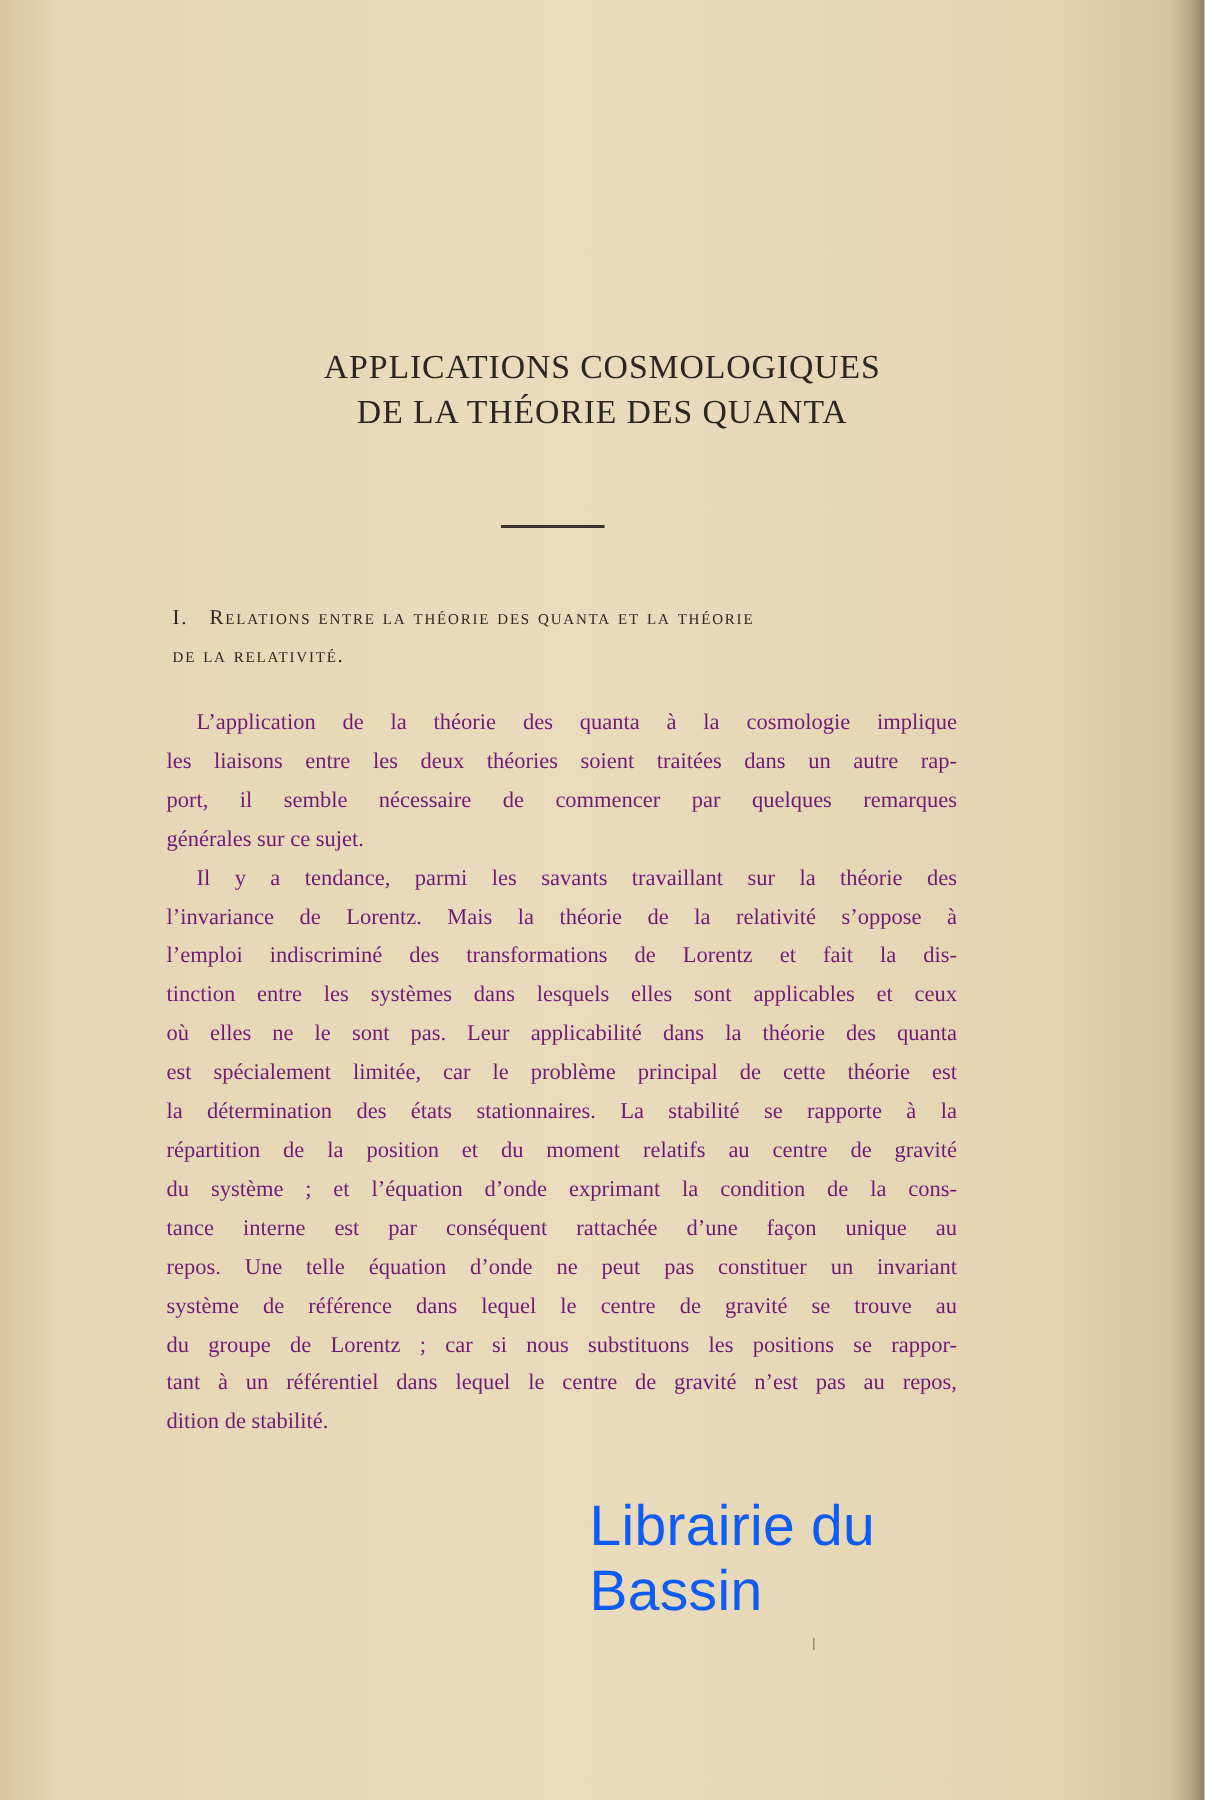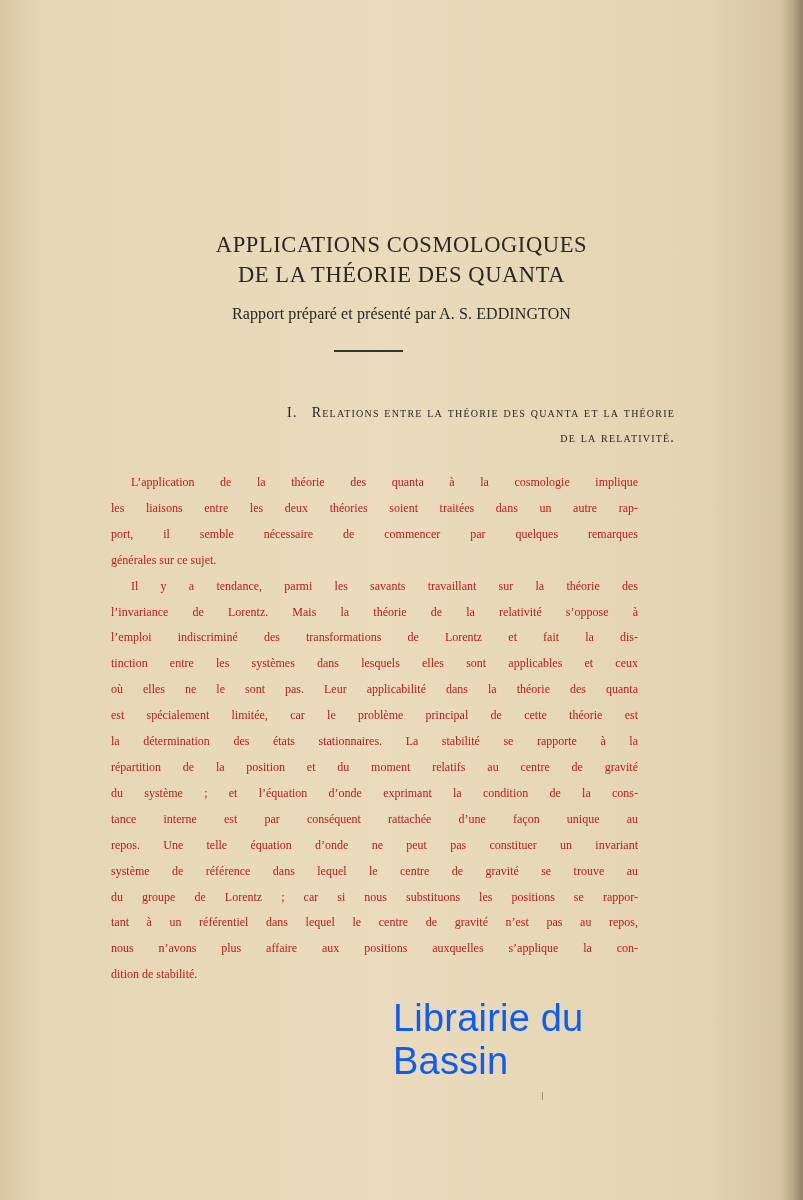--- a/index.html
+++ b/index.html
@@ -18,50 +18,49 @@
   .title.l1 { top: 232px; }
   .title.l2 { top: 262px; }
   .byline {
     position: absolute; left: 0; width: 803px; top: 305px; text-align: center;
     font-size: 16px; color: #2b2622; letter-spacing: 0.1px;
   }
   .rule {
     position: absolute; left: 334px; top: 350px; width: 69px; height: 2px; background: #3a332c;
   }
   .section {
-    position: absolute; left: 115px; width: 560px; text-align: right;
+    position: absolute; left: 115px; width: 560px; text-align: left;
     font-size: 14px; letter-spacing: 1.2px; color: #2b2622;
   }
   .section.s1 { top: 405px; }
   .section.s2 { top: 430px; }
   .section .sc { font-variant: small-caps; }
   .body-text {
     position: absolute; left: 111px; top: 470px; width: 527px;
-    font-size: 12px; line-height: 25.9px; color: #b91c1c;
+    font-size: 15px; line-height: 25.9px; color: #701a75;
   }
   .line { display: block; white-space: nowrap; text-align: justify; text-align-last: justify; }
   .line.last { text-align-last: left; }
   .line.indent { padding-left: 20px; }
   .watermark {
     position: absolute; left: 393px; top: 997px;
     font-family: "Liberation Sans", "DejaVu Sans", sans-serif;
     font-size: 38px; color: #0f5cf2; letter-spacing: 0.2px;
   }
   .edge-mark {
     position: absolute; left: 542px; top: 1092px; width: 1px; height: 8px; background: #9a8c75;
   }
 </style>
 </head>
 <body>
 
 <div class="page">
 
   <div class="title l1">APPLICATIONS COSMOLOGIQUES</div>
   <div class="title l2">DE LA THÉORIE DES QUANTA</div>
-  <div class="byline">Rapport préparé et présenté par A. S. EDDINGTON</div>
   <div class="rule"></div>
 
   <div class="section s1">
     <span class="sc">I.</span>
     <span>&nbsp;</span>
     <span class="sc">Relations entre la théorie des quanta et la théorie</span>
   </div>
   <div class="section s2">
     <span class="sc">de la relativité.</span>
   </div>
@@ -80,19 +79,18 @@
     <span class="line">où elles ne le sont pas. Leur applicabilité dans la théorie des quanta</span>
     <span class="line">est spécialement limitée, car le problème principal de cette théorie est</span>
     <span class="line">la détermination des états stationnaires. La stabilité se rapporte à la</span>
     <span class="line">répartition de la position et du moment relatifs au centre de gravité</span>
     <span class="line">du système ; et l’équation d’onde exprimant la condition de la cons-</span>
     <span class="line">tance interne est par conséquent rattachée d’une façon unique au</span>
     <span class="line">repos. Une telle équation d’onde ne peut pas constituer un invariant</span>
     <span class="line">système de référence dans lequel le centre de gravité se trouve au</span>
     <span class="line">du groupe de Lorentz ; car si nous substituons les positions se rappor-</span>
     <span class="line">tant à un référentiel dans lequel le centre de gravité n’est pas au repos,</span>
-    <span class="line">nous n’avons plus affaire aux positions auxquelles s’applique la con-</span>
     <span class="line last">dition de stabilité.</span>
   </div>
 
   <div class="watermark">Librairie du Bassin</div>
   <div class="edge-mark"></div>
 </div>
 
 </body></html>

